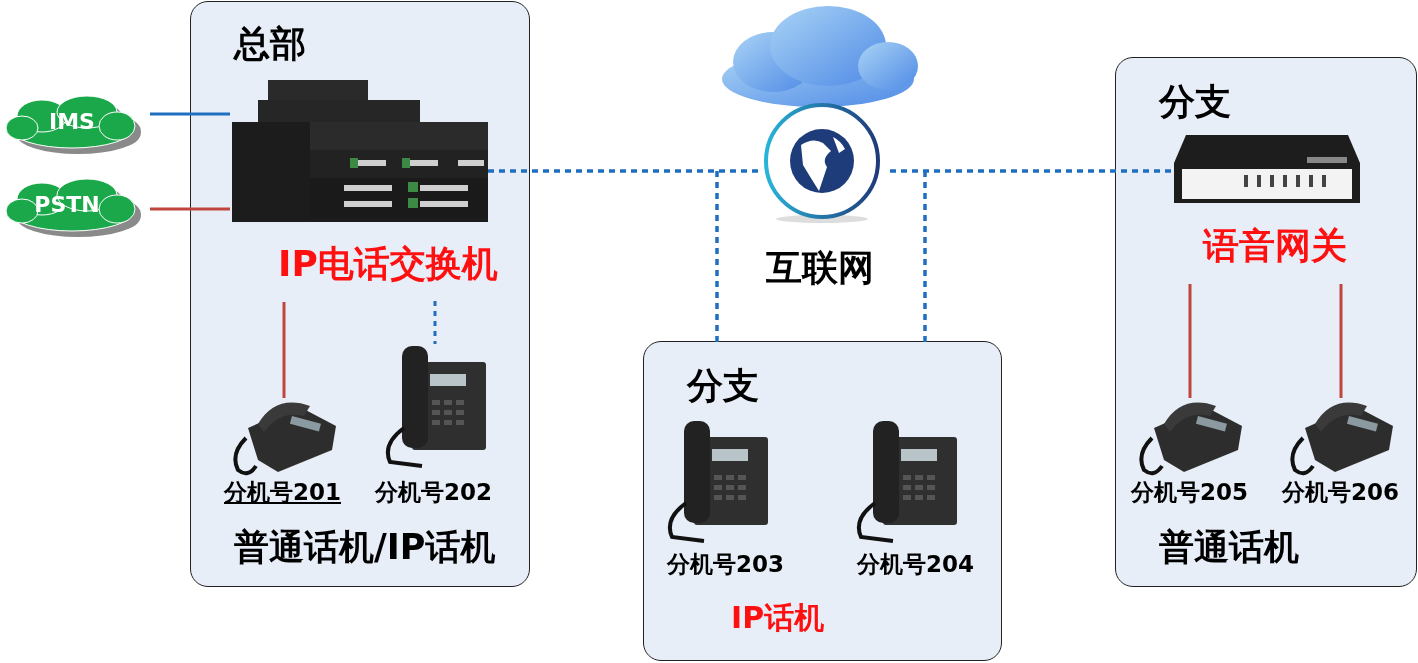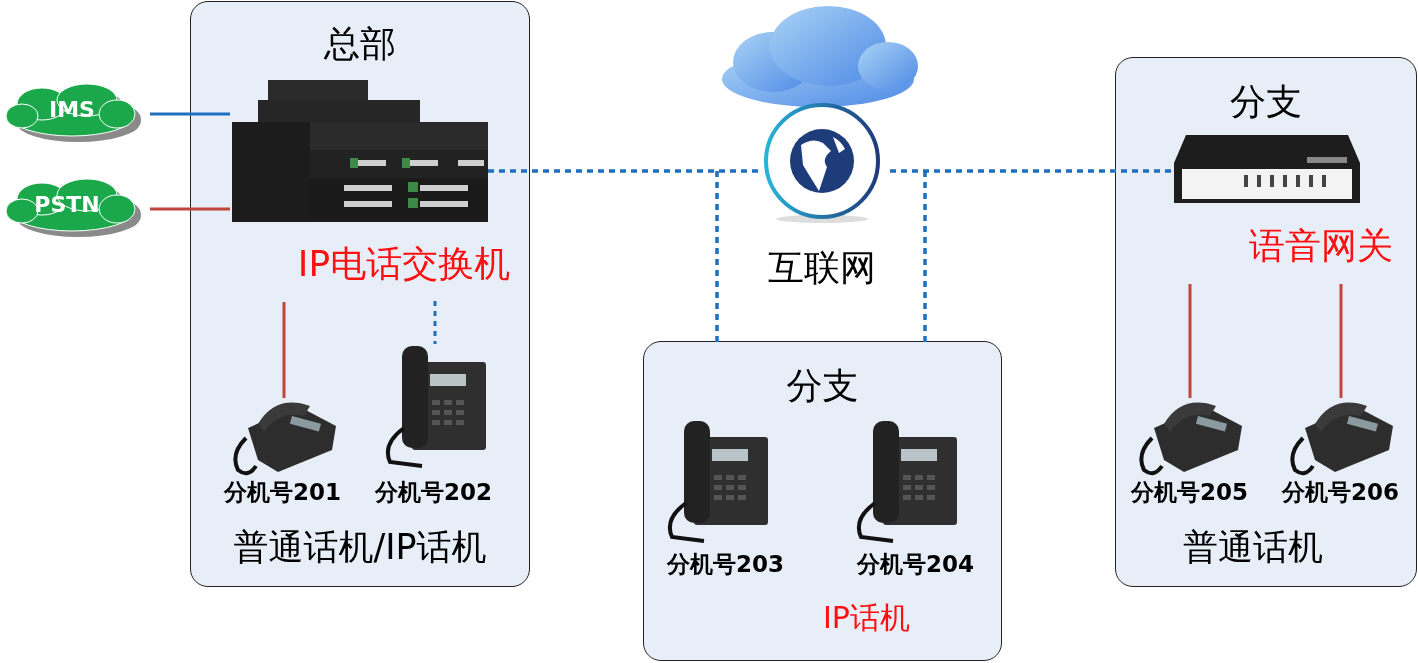--- a/index.html
+++ b/index.html
@@ -1,20 +1,20 @@
 <!DOCTYPE html>
 <html><head>
 <meta charset="utf-8">
 <style>
   html, body { margin:0; padding:0; background:#ffffff; }
   body { width:1418px; height:663px; position:relative; overflow:hidden;
          font-family:"DejaVu Sans","Liberation Sans",sans-serif; }
   .abs { position:absolute; }
   .panel { position:absolute; background:#e8eef8; border:1.5px solid #222; border-radius:18px; box-sizing:border-box; }
-  .title { position:absolute; font-weight:normal; color:#000; text-align:center; white-space:nowrap; }
+  .title { position:absolute; font-weight:bold; color:#000; text-align:left; white-space:nowrap;padding-left:44px; }
   .red { color:#ff1010;margin-left:44px; }
   .lbl { position:absolute; font-weight:bold; font-size:23px; color:#000; white-space:nowrap; text-align:center; }
   svg.lines { position:absolute; left:0; top:0; }
   .cloud-label { position:absolute; color:#fff; font-weight:bold; font-size:22px; text-align:center; width:120px; }
 </style>
 </head>
 <body>
 
 <div class="panel" style="left:190px;top:1px;width:340px;height:586px;"></div>
 <div class="panel" style="left:643px;top:341px;width:359px;height:320px;"></div>
@@ -26,21 +26,21 @@
   <line x1="488" y1="171" x2="760" y2="171" stroke="#1f6fc0" stroke-width="3.5" stroke-dasharray="6,5"></line>
   <line x1="890" y1="171" x2="1175" y2="171" stroke="#1f6fc0" stroke-width="3.5" stroke-dasharray="6,5"></line>
   <line x1="717" y1="171" x2="717" y2="342" stroke="#1f6fc0" stroke-width="3.5" stroke-dasharray="6,5"></line>
   <line x1="925" y1="171" x2="925" y2="342" stroke="#1f6fc0" stroke-width="3.5" stroke-dasharray="6,5"></line>
   <line x1="284" y1="302" x2="284" y2="398" stroke="#c0453c" stroke-width="3"></line>
   <line x1="435" y1="301" x2="435" y2="344" stroke="#1f6fc0" stroke-width="3" stroke-dasharray="5,5"></line>
   <line x1="1190" y1="284" x2="1190" y2="398" stroke="#c0453c" stroke-width="3"></line>
   <line x1="1341" y1="284" x2="1341" y2="398" stroke="#c0453c" stroke-width="3"></line>
 </svg>
 
-<div class="abs" style="left:2px;top:82px;width:150px;height:66px;text-decoration:underline;">
+<div class="abs" style="left:2px;top:94px;width:150px;height:66px;text-decoration:underline;">
   <svg width="150" height="66">
     <g transform="translate(6,6)" fill="#8a8a8a">
       <ellipse cx="70" cy="34" rx="62" ry="20"></ellipse>
         <ellipse cx="40" cy="22" rx="25" ry="16"></ellipse>
         <ellipse cx="85" cy="18" rx="30" ry="16"></ellipse>
         <ellipse cx="115" cy="32" rx="18" ry="14"></ellipse>
     </g>
     <g fill="#1aa84a" stroke="#fff" stroke-width="1">
       <ellipse cx="70" cy="34" rx="62" ry="20"></ellipse>
         <ellipse cx="40" cy="22" rx="25" ry="16"></ellipse>
@@ -119,21 +119,21 @@
         <rect x="62" y="66" width="8" height="5"></rect>
         <rect x="74" y="66" width="8" height="5"></rect>
         <rect x="50" y="76" width="8" height="5"></rect>
         <rect x="62" y="76" width="8" height="5"></rect>
         <rect x="74" y="76" width="8" height="5"></rect>
       </g>
     <rect x="20" y="2" width="26" height="102" rx="10" fill="#222"></rect>
     <path d="M22 84 Q0 100 8 118 L40 122" fill="none" stroke="#111" stroke-width="4"></path>
   </svg>
 </div>
-<div class="lbl" style="left:215px;width:135px;top:477px;">分机号201</div>
+<div class="lbl" style="left:215px;width:135px;top:477px;text-decoration:underline;">分机号201</div>
 <div class="lbl" style="left:366px;width:135px;top:477px;">分机号202</div>
 <div class="title" style="left:190px;width:340px;top:524px;font-size:35px;">普通话机/IP话机</div>
 
 <div class="abs" style="left:718px;top:4px;width:202px;height:104px;">
   <svg width="202" height="104">
     <defs>
         <linearGradient id="cg" x1="0" y1="0" x2="1" y2="1">
           <stop offset="0" stop-color="#a9d3f5"></stop>
           <stop offset="1" stop-color="#4f8ae6"></stop>
         </linearGradient>

